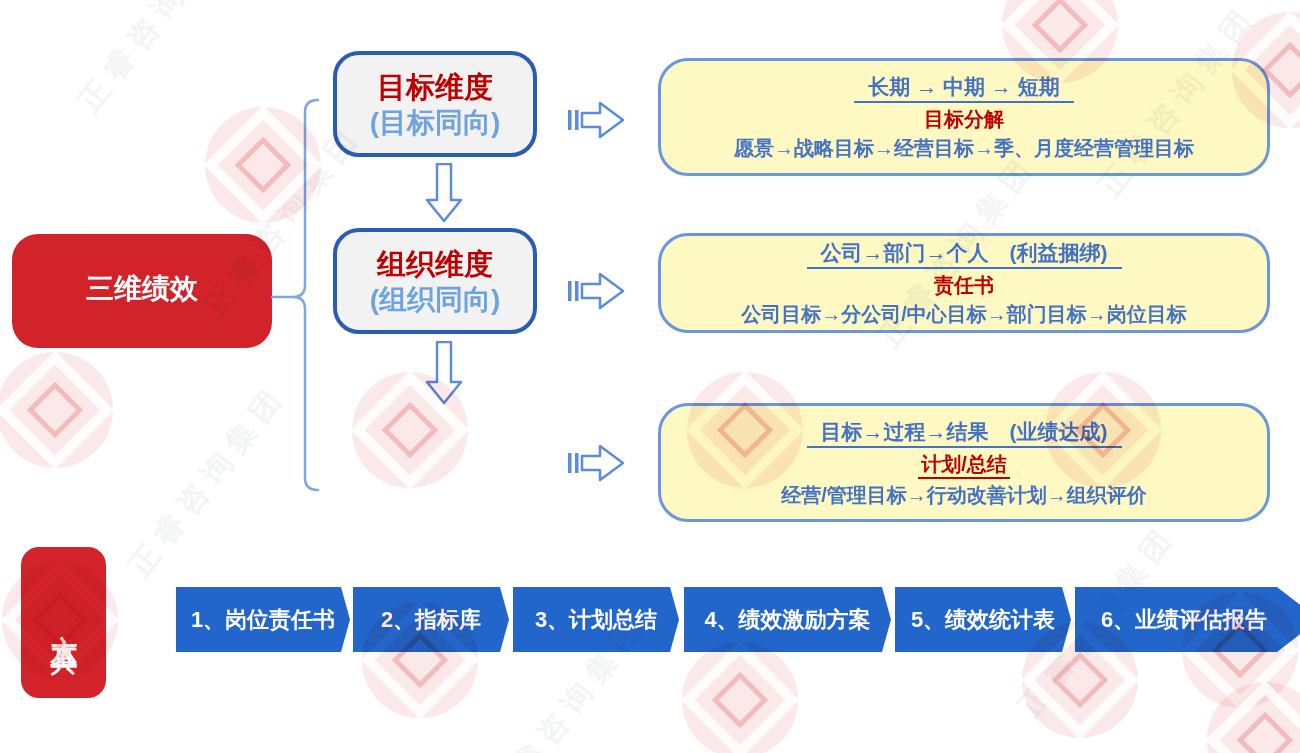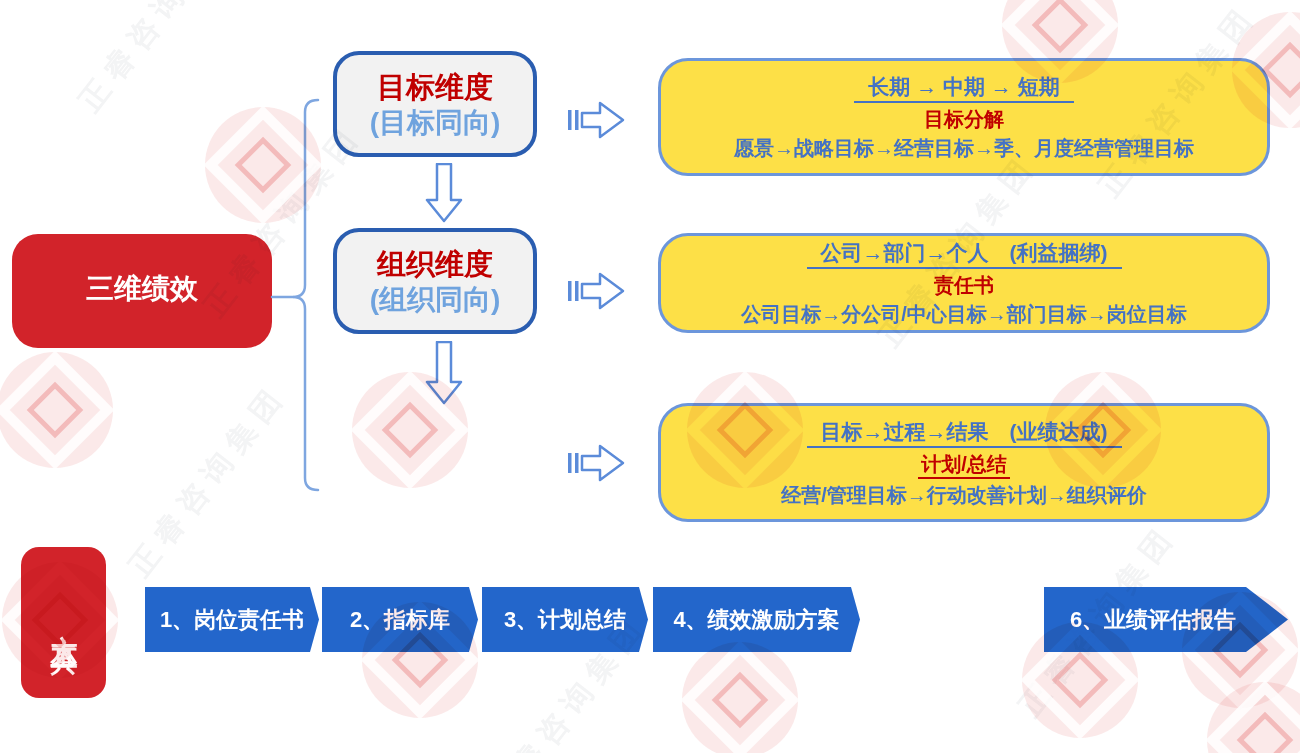--- a/index.html
+++ b/index.html
@@ -35,21 +35,21 @@
   #down-1{top:341px;}
   .right-arrow{position:absolute;left:566px;}
   #rarr-0{top:97px;}
   #rarr-1{top:268px;}
   #rarr-2{top:440px;}
   .arr-outline{fill:#fff;stroke:var(--arrow-stroke);stroke-width:2.5;stroke-linejoin:round;}
   .arr-bar{fill:var(--arrow-stroke);}
   
   .rbox{
     position:absolute;left:658px;width:612px;box-sizing:border-box;
-    background:#fde047;border:3px solid var(--rbox-border);border-radius:30px;
+    background:#fef9c3;border:3px solid var(--rbox-border);border-radius:30px;
     display:flex;flex-direction:column;justify-content:center;align-items:center;gap:3px;
   }
   #rbox-0{top:58px;height:118px;}
   #rbox-1{top:233px;height:100px;}
   #rbox-2{top:403px;height:119px;}
   .rbox .l1{color:var(--link-blue);font-size:21px;line-height:27px;border-bottom:2px solid currentColor;padding:0 14px 1px 14px;white-space:nowrap;}
   .rbox .l2{color:var(--dark-red);font-size:20px;line-height:26px;white-space:nowrap;}
   .rbox .l2.u{border-bottom:2px solid currentColor;padding:0 3px 0 3px;}
   .rbox .l3{color:var(--link-blue);font-size:20px;line-height:26px;white-space:nowrap;}
   
@@ -59,20 +59,21 @@
     display:flex;justify-content:center;align-items:center;
   }
   .tools-label .vtext{
     writing-mode:vertical-rl;text-orientation:upright;
     font-size:27px;letter-spacing:5px;line-height:85px;
   }
   .tool{
     position:absolute;top:587px;height:65px;background:var(--tool-blue);color:#fff;
     display:flex;justify-content:center;align-items:center;font-size:22px;white-space:nowrap;
     clip-path:polygon(0 0, calc(100% - 9px) 0, 100% 50%, calc(100% - 9px) 100%, 0 100%);
+    margin-left:31px;
   }
   #tool-0{left:145px;width:174px;}
   #tool-1{left:322px;width:156px;}
   #tool-2{left:482px;width:166px;}
   #tool-3{left:653px;width:207px;}
   #tool-4{left:864px;width:176px;}
   #tool-5{left:1044px;width:244px;padding-right:26px;box-sizing:border-box;
     clip-path:polygon(0 0, calc(100% - 42px) 0, 100% 50%, calc(100% - 42px) 100%, 0 100%);text-align:center;}
   
   .wm-layer{position:absolute;inset:0;pointer-events:none;mix-blend-mode:multiply;}
@@ -158,20 +159,23 @@
       <span>1、岗位责任书</span>
     </div>
   <div class="tool" id="tool-1">
       <span>2、指标库</span>
     </div>
   <div class="tool" id="tool-2">
       <span>3、计划总结</span>
     </div>
   <div class="tool" id="tool-3">
       <span>4、绩效激励方案</span>
+    </div>
+  <div class="tool" id="tool-4">
+      <span>5、绩效统计表</span>
     </div>
   <div class="tool" id="tool-5">
       <span>6、业绩评估报告</span>
     </div>
 
   <div class="wm-layer">
     <div class="wm-text" style="left:70px;top:95px;">正睿咨询集团</div>
     <div class="wm-text" style="left:195px;top:300px;">正睿咨询集团</div>
     <div class="wm-text" style="left:1090px;top:180px;">正睿咨询集团</div>
     <div class="wm-text" style="left:870px;top:330px;">正睿咨询集团</div>

